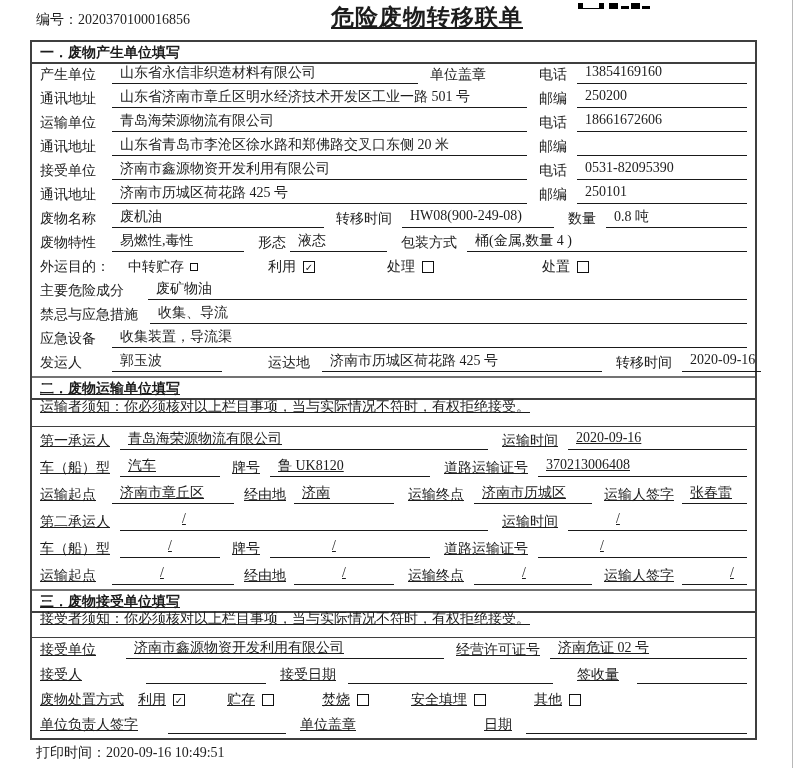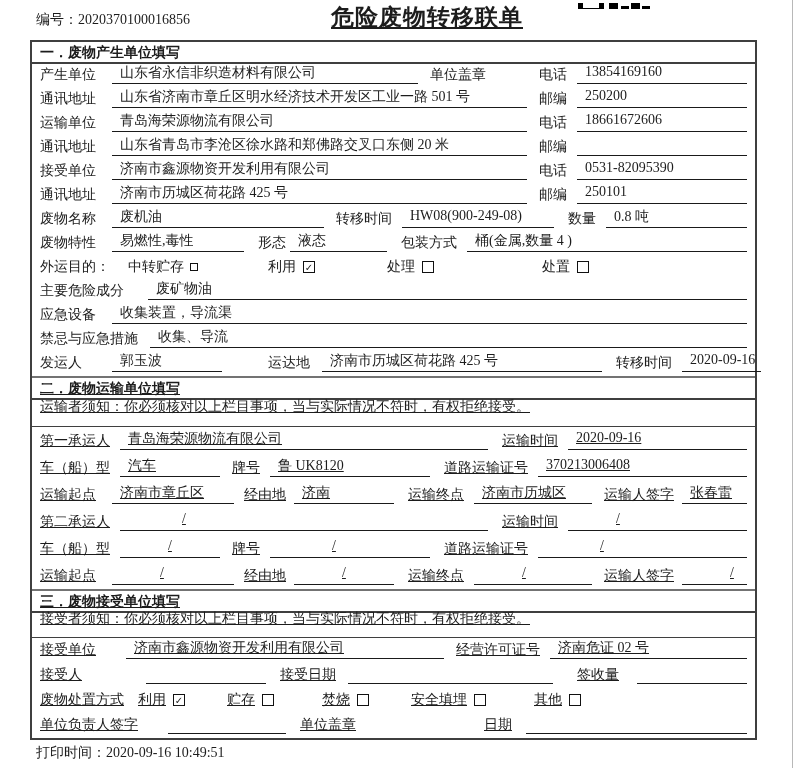--- a/index.html
+++ b/index.html
@@ -158,27 +158,27 @@
         <span class="cb"></span>
       </span>
     </div>
 
     <div class="row">
       <span class="lbl" style="margin-right:24px">主要危险成分</span>
       <span class="val grow">废矿物油</span>
     </div>
 
     <div class="row">
+      <span class="lbl" style="margin-right:12px">禁忌与应急措施</span>
+      <span class="val grow">收集、导流</span>
+    </div>
+
+    <div class="row">
       <span class="lbl c1">应急设备</span>
       <span class="val grow">收集装置，导流渠</span>
-    </div>
-
-    <div class="row">
-      <span class="lbl" style="margin-right:12px">禁忌与应急措施</span>
-      <span class="val grow">收集、导流</span>
     </div>
 
     <div class="row">
       <span class="lbl c1">发运人</span>
       <span class="val" style="width:110px">郭玉波</span>
       <span class="lbl" style="margin-left:46px">运达地</span>
       <span class="val" style="width:280px;margin-left:12px">济南市历城区荷花路 425 号</span>
       <span class="lbl" style="margin-left:14px">转移时间</span>
       <span class="val grow" style="margin-left:10px">2020-09-16</span>
     </div>

